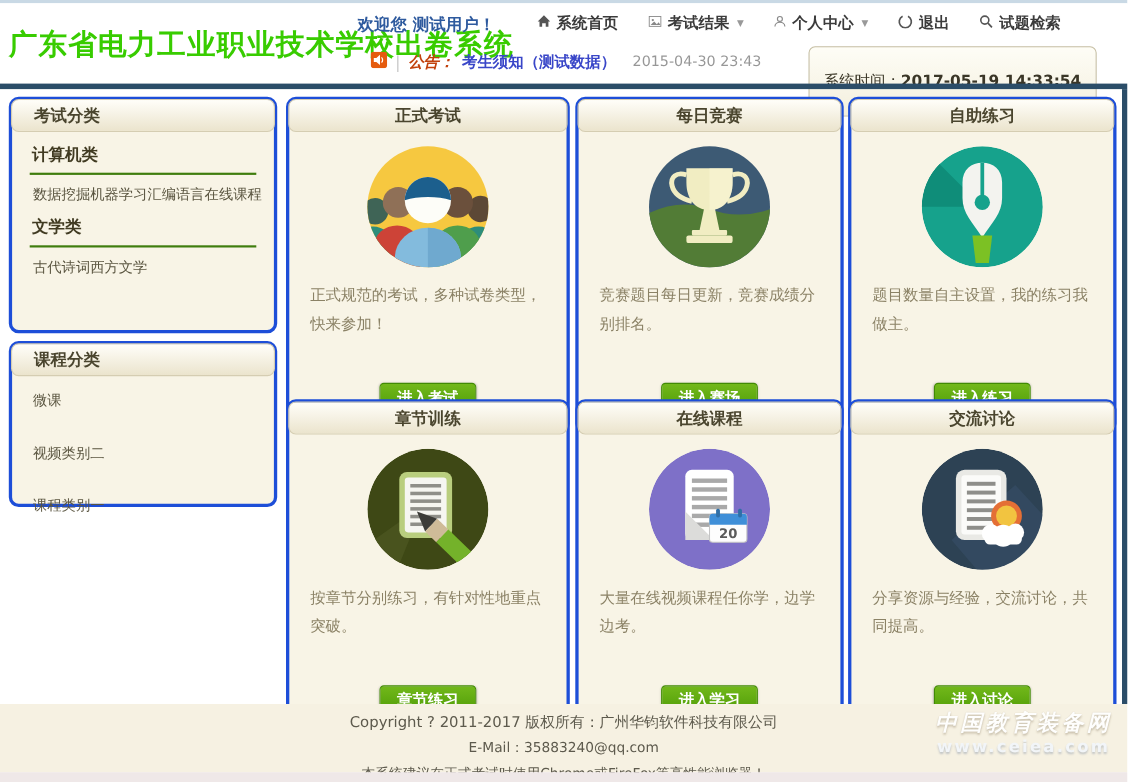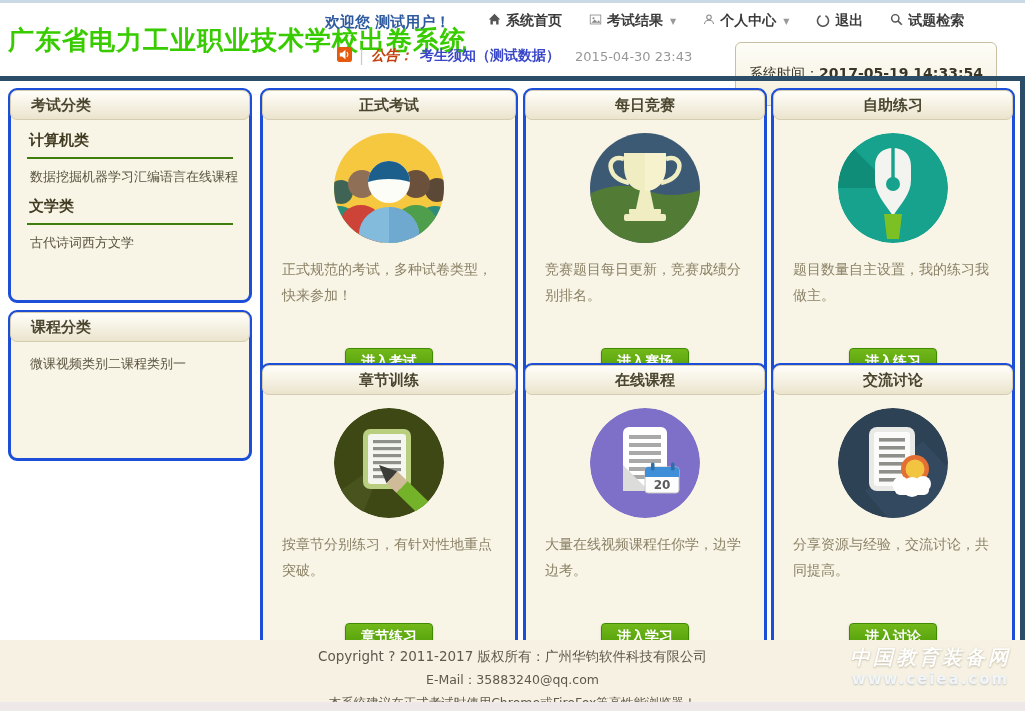--- a/index.html
+++ b/index.html
@@ -50,21 +50,21 @@
   .head-left { text-align:left; padding-left:20px; }
   .head-center { text-align:center; }
 
   
   #panel-exam   { left:8px; top:88px;  width:244px; height:215px; }
   #panel-course { left:8px; top:310px; width:244px; height:151px; }
   .group-name { margin:11px 18px 0; font-size:15px; font-weight:bold; color:#413b22; }
   .green-rule { border:none; border-top:2px solid #3f7d0d; margin:7px 16px 9px; }
   .grid2 { display:grid; grid-template-columns:1fr 1fr 1fr 1fr; padding:0 19px; row-gap:9px; }
   .side-link { font-size:13px; color:#5a5540; cursor:pointer; white-space:nowrap; }
-  .col-list { display:flex; flex-direction:row; gap:0; padding:13px 19px 0; }
+  .col-list { display:flex; flex-direction:column; gap:30px; padding:13px 19px 0; }
 
   
   .card { height:306px; }
   #card-0 { left:260px; top:88px;  width:258px; }
   #card-1 { left:523px; top:88px;  width:244px; }
   #card-2 { left:771px; top:88px;  width:244px; }
   #card-3 { left:260px; top:363px; width:258px; }
   #card-4 { left:523px; top:363px; width:244px; }
   #card-5 { left:771px; top:363px; width:244px; }
   .icon-wrap { display:flex; justify-content:center; margin-top:12px; }

